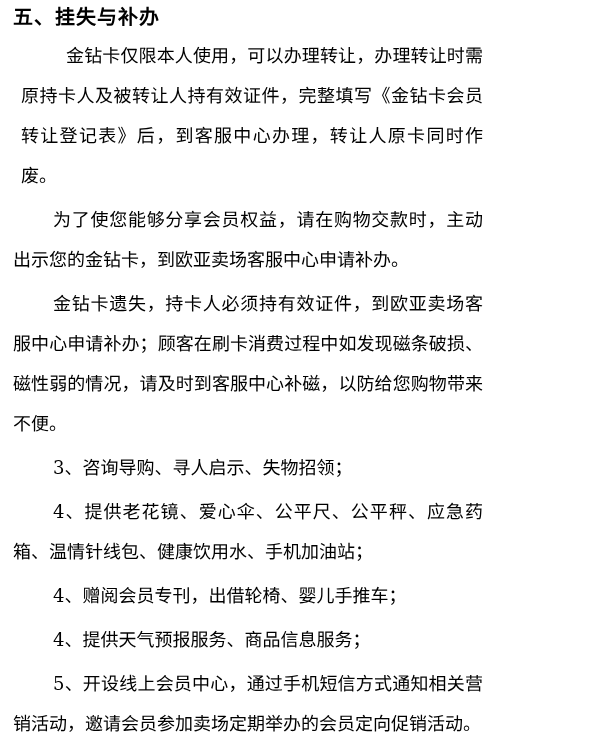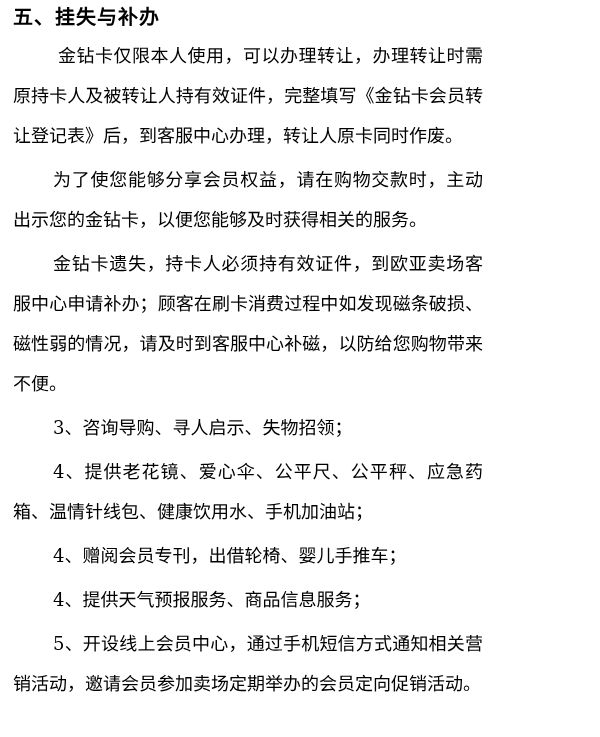--- a/index.html
+++ b/index.html
@@ -33,32 +33,33 @@
   }
   .para {
     font-size: 18px;
     line-height: 40px;
     margin: 0 0 4px 0;
     text-align: justify;
     text-indent: 40px;
   }
   .para.indent-first {
     text-indent: 45px;
+    margin-left: 8px;
   }
 </style>
 </head>
 <body>
 
 <div class="page">
 
   <h2 class="heading">五、挂失与补办</h2>
 
   <p class="para indent-first">金钻卡仅限本人使用，可以办理转让，办理转让时需原持卡人及被转让人持有效证件，完整填写《金钻卡会员转让登记表》后，到客服中心办理，转让人原卡同时作废。</p>
 
-  <p class="para">为了使您能够分享会员权益，请在购物交款时，主动出示您的金钻卡，以便您能够及时获得相关的服务。</p>
+  <p class="para">为了使您能够分享会员权益，请在购物交款时，主动出示您的金钻卡，到欧亚卖场客服中心申请补办。</p>
 
   <p class="para">金钻卡遗失，持卡人必须持有效证件，到欧亚卖场客服中心申请补办；顾客在刷卡消费过程中如发现磁条破损、磁性弱的情况，请及时到客服中心补磁，以防给您购物带来不便。</p>
 
 
   <p class="para">3、咨询导购、寻人启示、失物招领；</p>
 
   <p class="para">4、提供老花镜、爱心伞、公平尺、公平秤、应急药箱、温情针线包、健康饮用水、手机加油站；</p>
 
   <p class="para">4、赠阅会员专刊，出借轮椅、婴儿手推车；</p>
 

